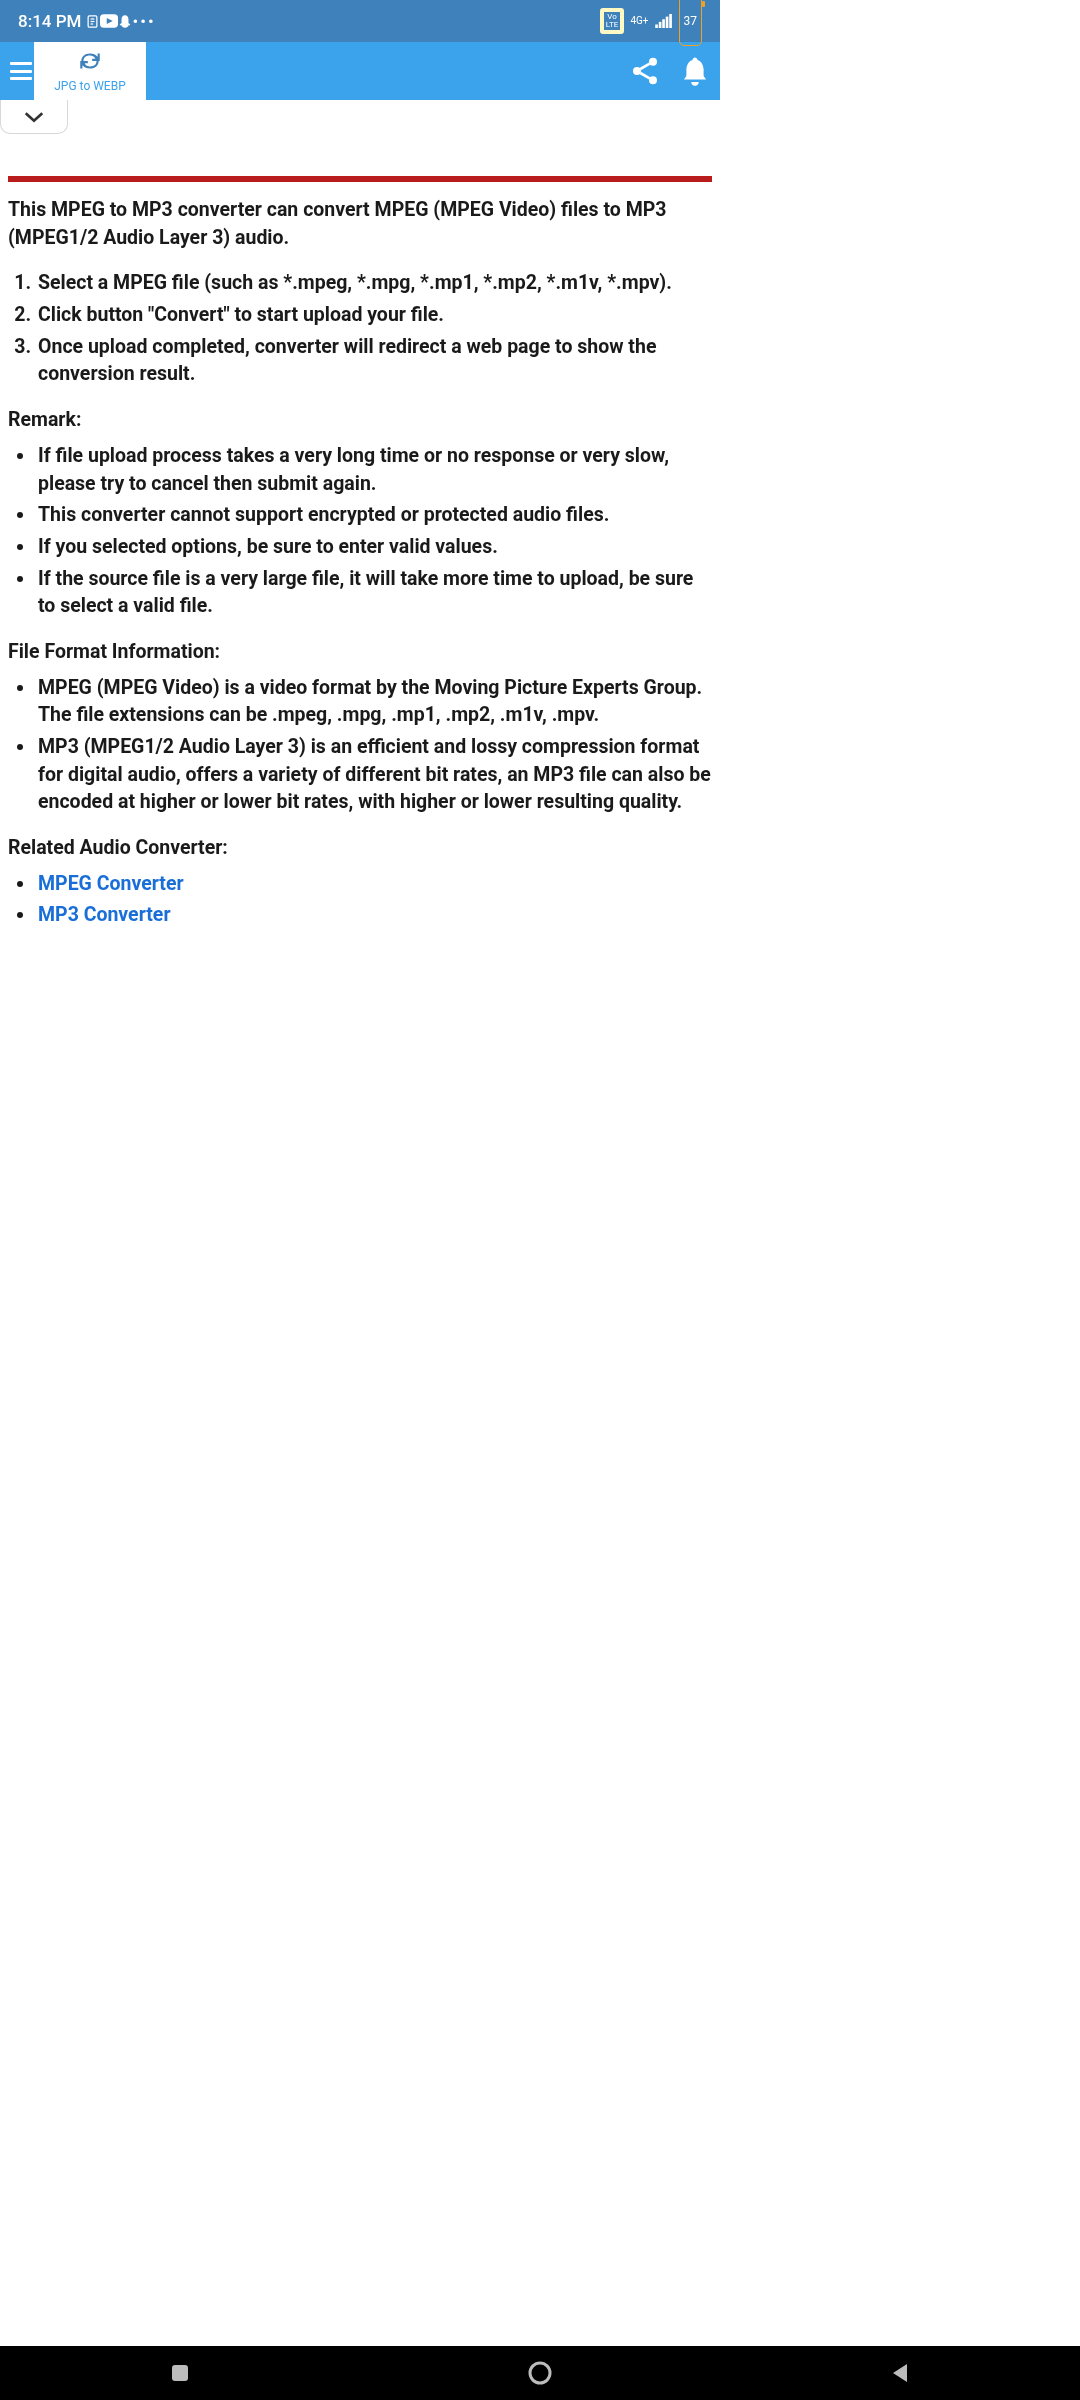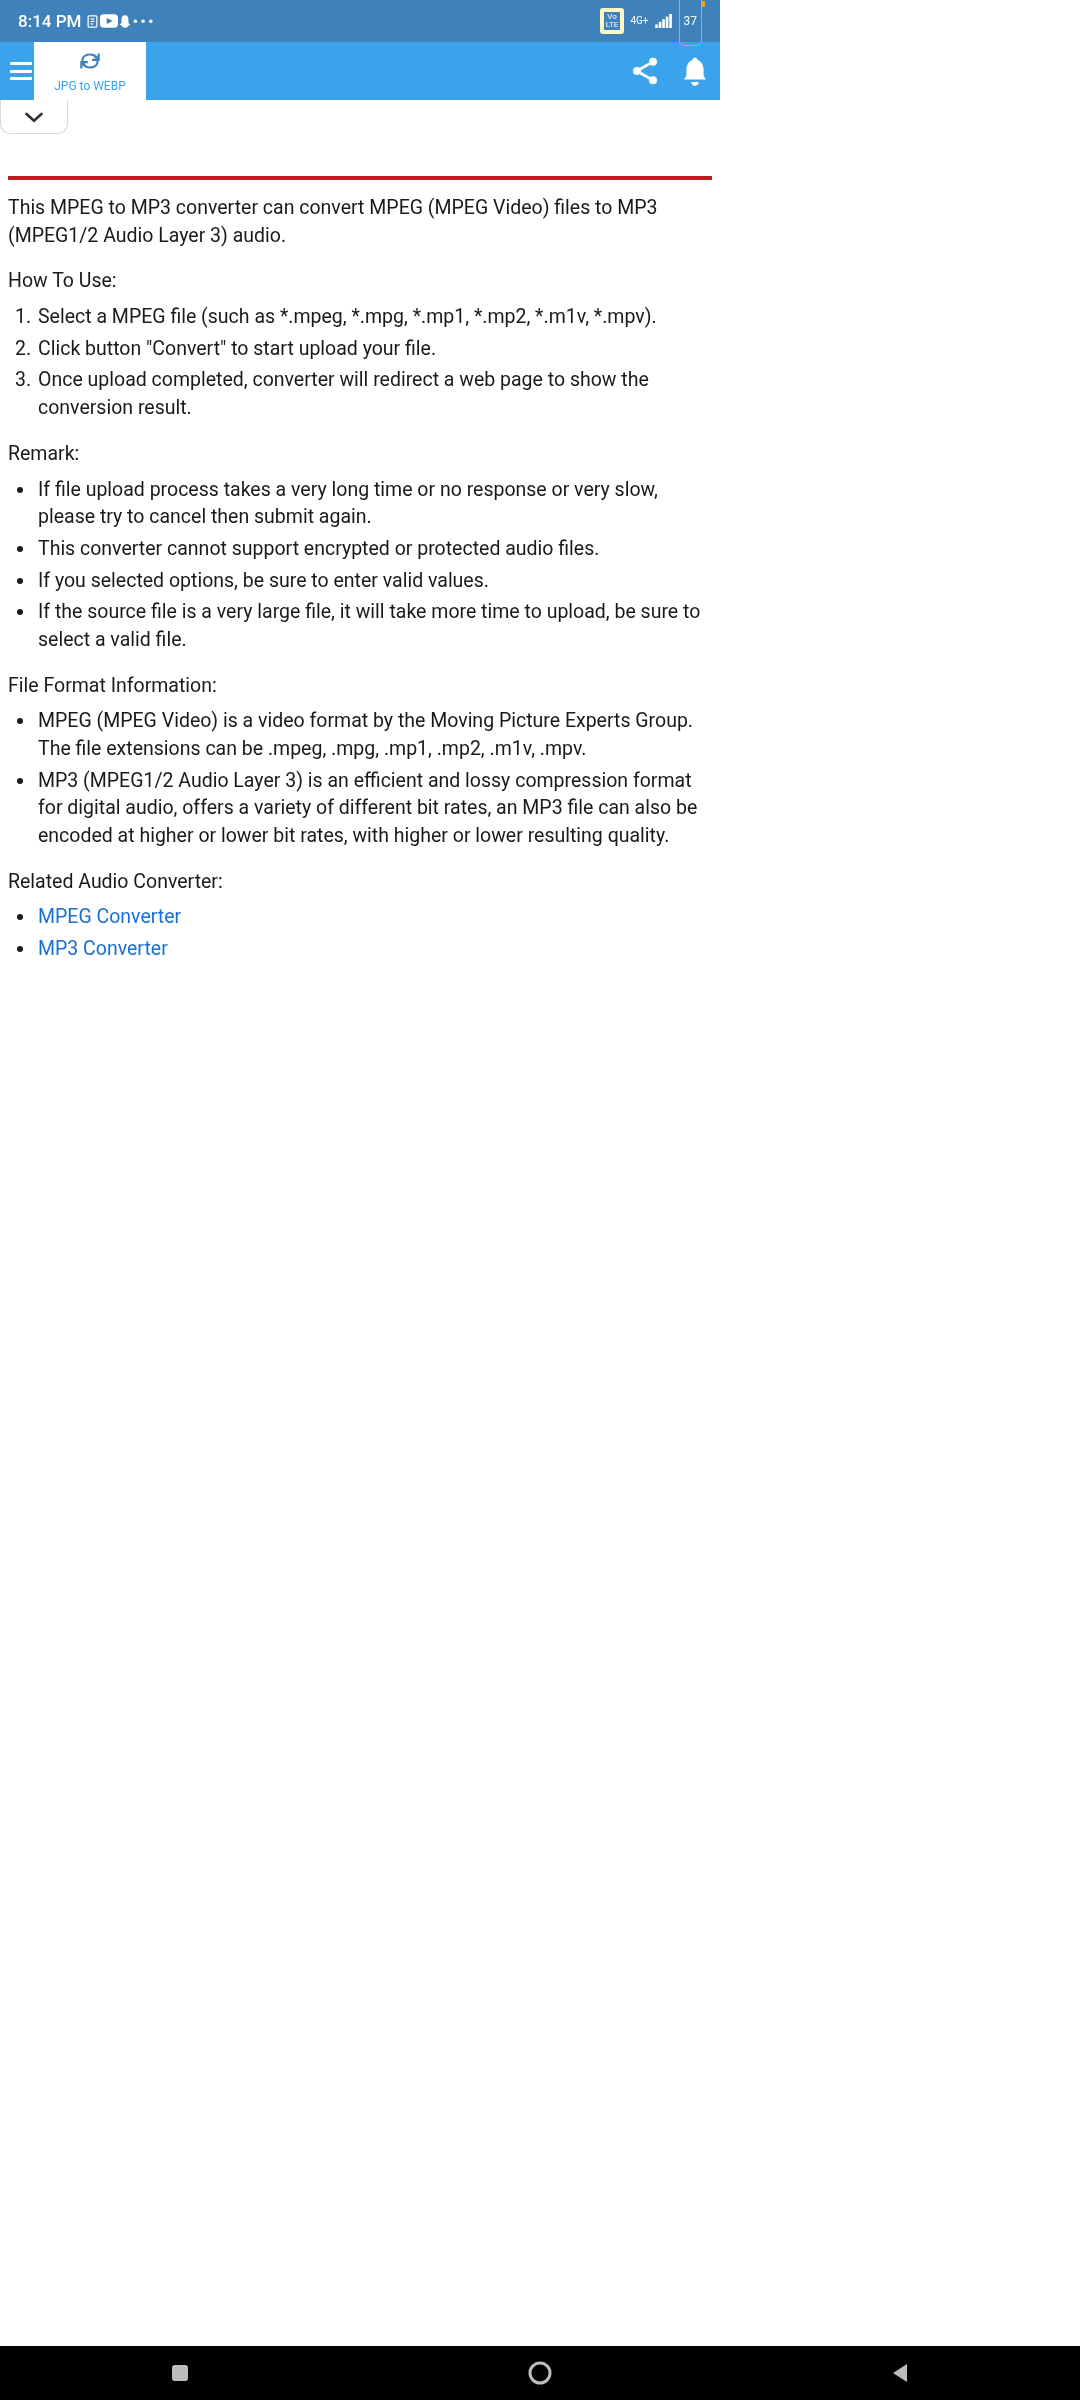--- a/index.html
+++ b/index.html
@@ -107,22 +107,23 @@
   .content {
     padding: 8px 8px 0 8px;
     font-size: 19.5px;
     line-height: 1.42;
     color: #1a1a1a;
     height: calc(100% - 42px - 58px - 54px);
     overflow: hidden;
   }
   .content .top-area { margin-bottom: 34px; }
   .content-inner {
-    border-top: 4px solid #b91c1c;
+    border-top: 6px solid #b91c1c;
     padding-top: 14px;
+    font-weight: bold;
   }
   .content p { margin-bottom: 18px; }
   .content .heading { margin-bottom: 8px; }
   .content ol, .content ul {
     padding-left: 28px;
     margin-bottom: 18px;
   }
   .content ol li, .content ul li {
     margin-bottom: 4px;
     padding-left: 2px;
@@ -229,21 +230,20 @@
         <path d="M3 3 L12 11 L21 3"></path>
       </svg>
   </div>
 </div>
 
 <div class="content">
   <div class="top-area"></div>
   <div class="content-inner">
     <p>This MPEG to MP3 converter can convert MPEG (MPEG Video) files to MP3 (MPEG1/2 Audio Layer 3) audio.</p>
 
-    <p class="heading">How To Use:</p>
     <ol>
       <li>Select a MPEG file (such as *.mpeg, *.mpg, *.mp1, *.mp2, *.m1v, *.mpv).</li>
       <li>Click button "Convert" to start upload your file.</li>
       <li>Once upload completed, converter will redirect a web page to show the conversion result.</li>
     </ol>
 
     <p class="heading">Remark:</p>
     <ul>
       <li>If file upload process takes a very long time or no response or very slow, please try to cancel then submit again.</li>
       <li>This converter cannot support encrypted or protected audio files.</li>

